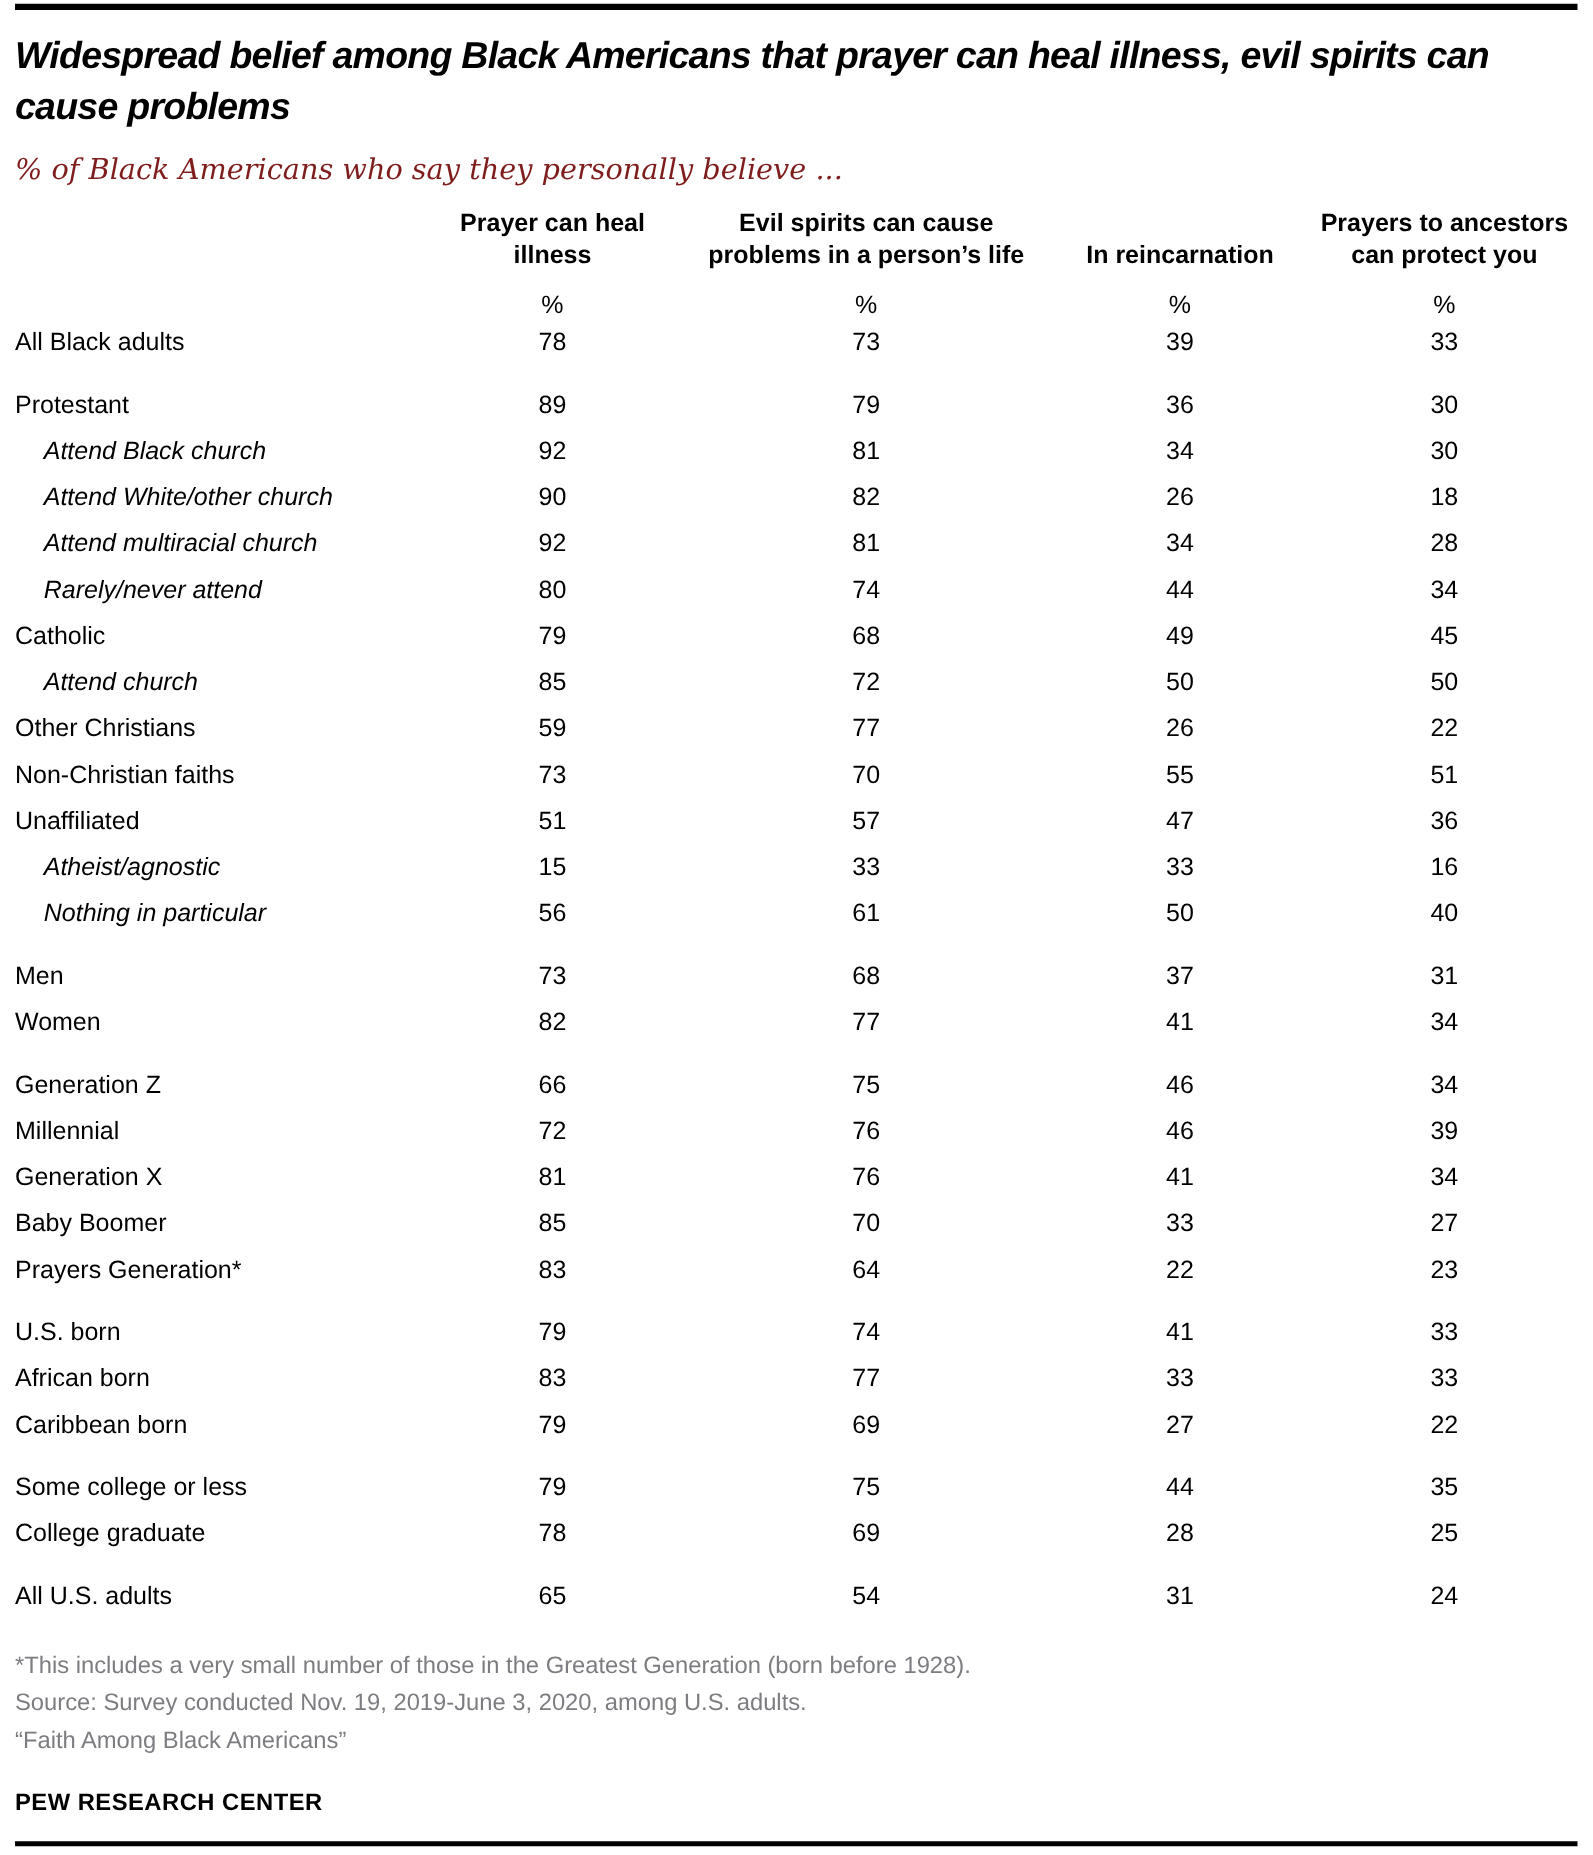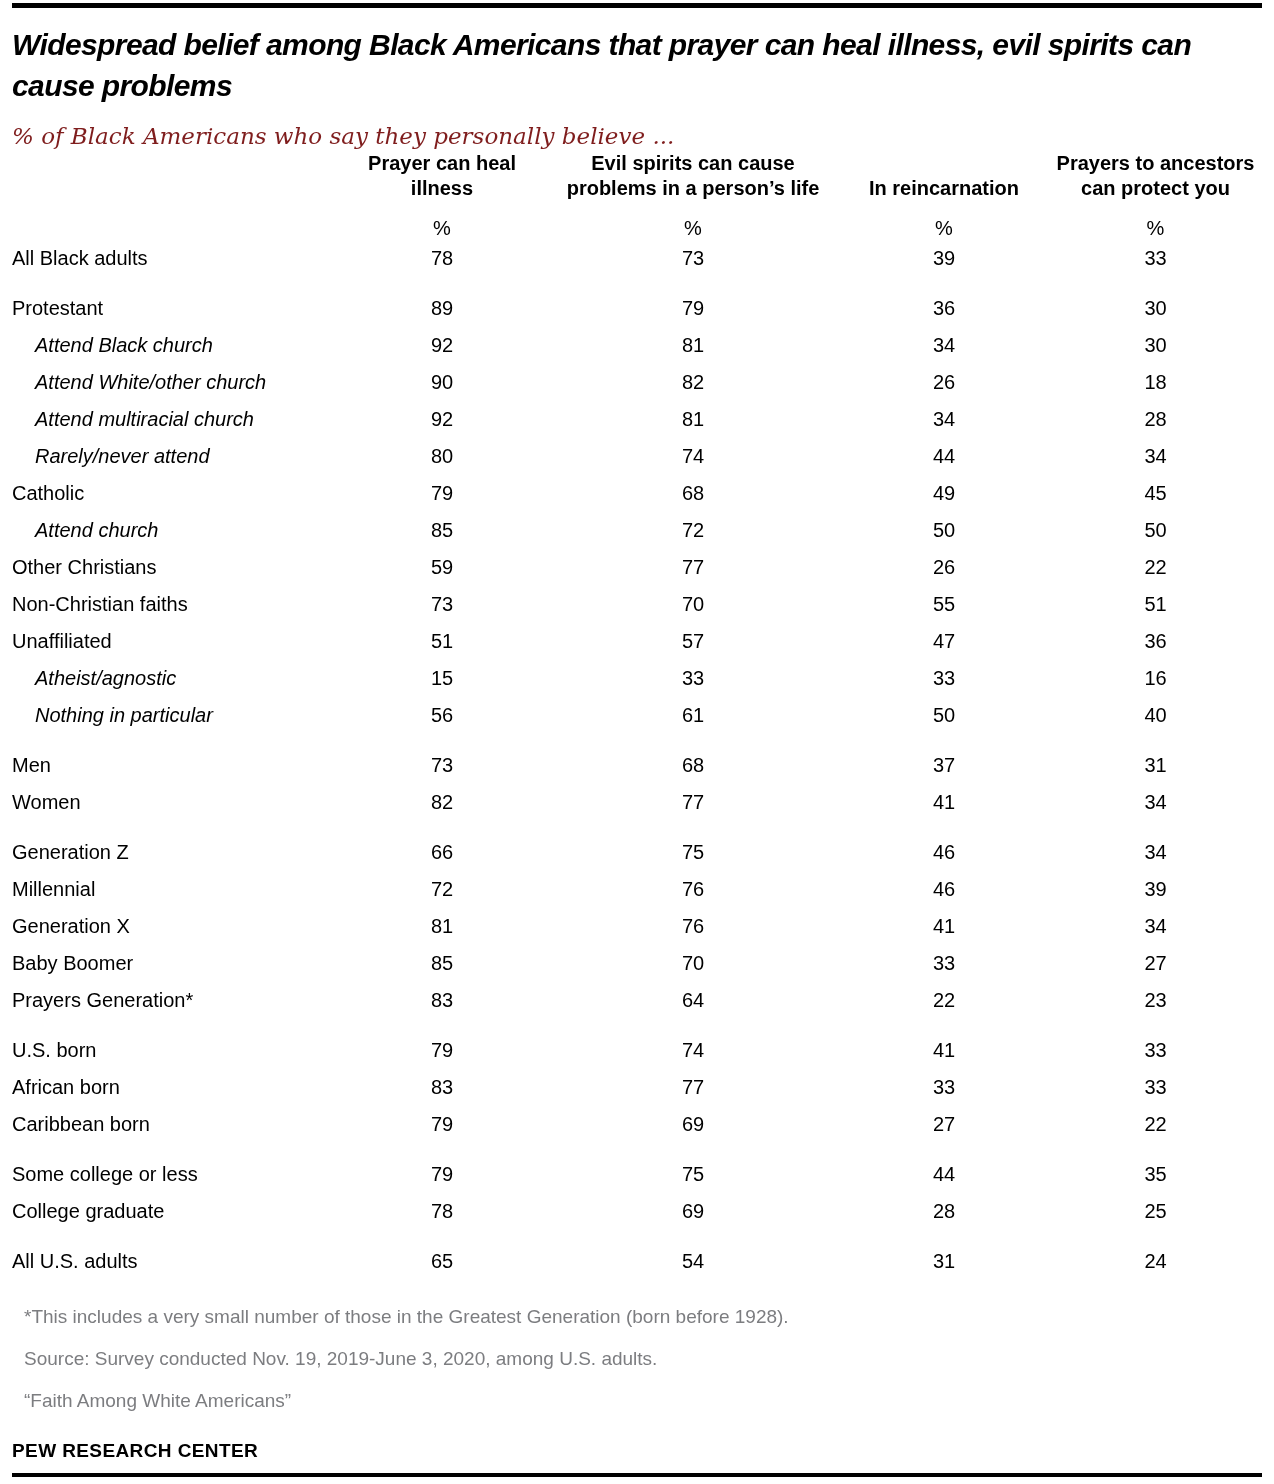--- a/index.html
+++ b/index.html
@@ -34,21 +34,21 @@
   }
   .subtitle {
     margin:15px 0 0 0;
     font-family:"DejaVu Serif", serif;
     font-style:italic;
     font-size:23px;
     line-height:30px;
     color:#7f1d1d;
   }
   table.data {
-    margin-top:0;
+    margin-top:16px;
     width:1250px;
     border-collapse:collapse;
     table-layout:fixed;
   }
   col.c-label { width:325px; }
   col.c-v1 { width:210px; }
   col.c-v2 { width:292px; }
   col.c-v3 { width:210px; }
   col.c-v4 { width:213px; }
   table.data th {
@@ -69,21 +69,21 @@
     line-height:20px;
     padding:8px 0 9px 0;
     vertical-align:baseline;
   }
   tbody td.label { text-align:left; padding-left:0; }
   tbody td.label.indent { padding-left:23px;font-style:italic; }
   tbody td.val { text-align:center; }
   tbody tr.group-start td { padding-top:21px; }
   .notes { margin-top:22px; }
   .notes p {
-    margin:12px;
+    margin:0;
     font-size:19px;
     line-height:30px;
     color:#7c7d80;
   }
   .org {
     margin-top:24px;
     font-size:19px;
     font-weight:bold;
     letter-spacing:0.4px;
     color:#000;
@@ -304,19 +304,19 @@
           <td class="val">54</td>
           <td class="val">31</td>
           <td class="val">24</td>
         </tr>
       </tbody>
   </table>
 
   <div class="notes">
     <p>*This includes a very small number of those in the Greatest Generation (born before 1928).</p>
     <p>Source: Survey conducted Nov. 19, 2019-June 3, 2020, among U.S. adults.</p>
-    <p>“Faith Among White Americans”</p>
+    <p>“Faith Among Black Americans”</p>
   </div>
 
   <div class="org">PEW RESEARCH CENTER</div>
 
   <div class="bottom-rule"></div>
 </div>
 
 </body></html>

